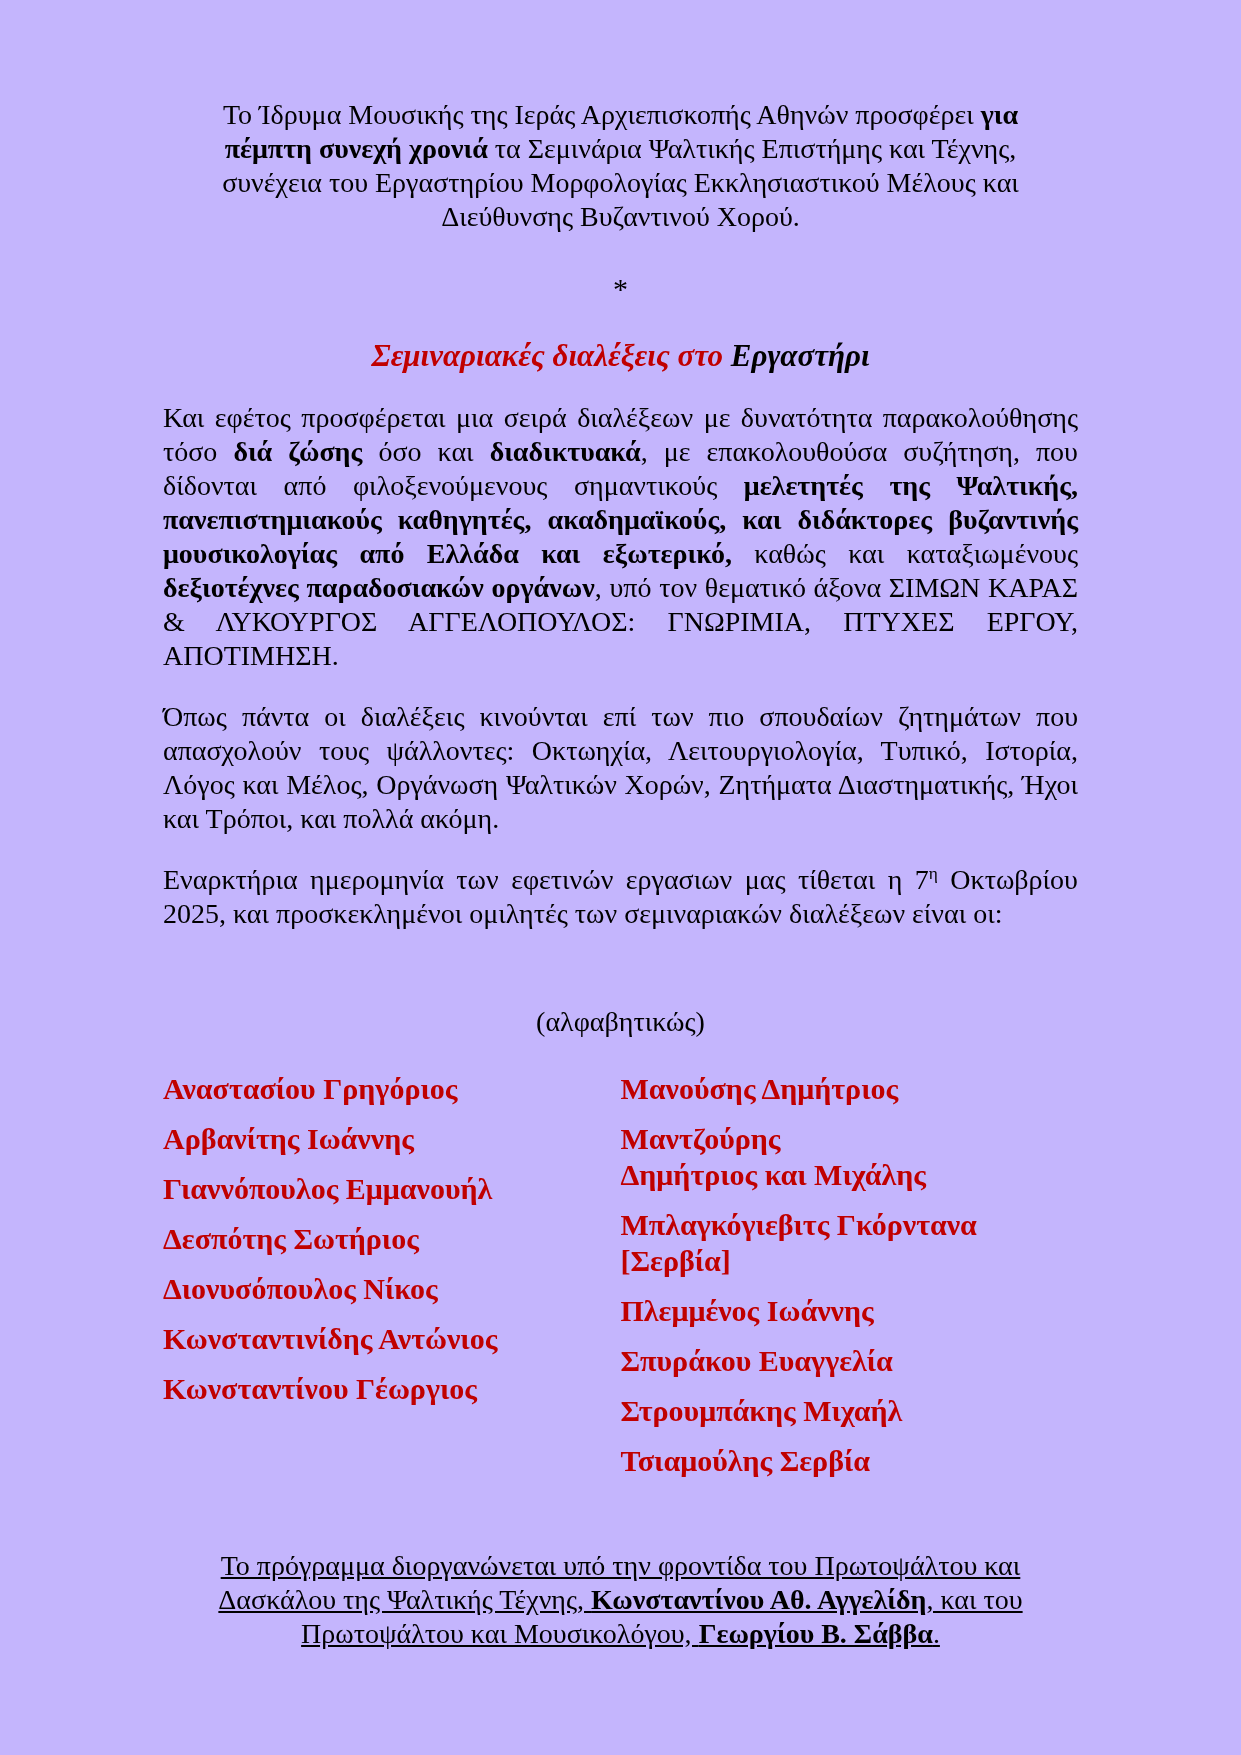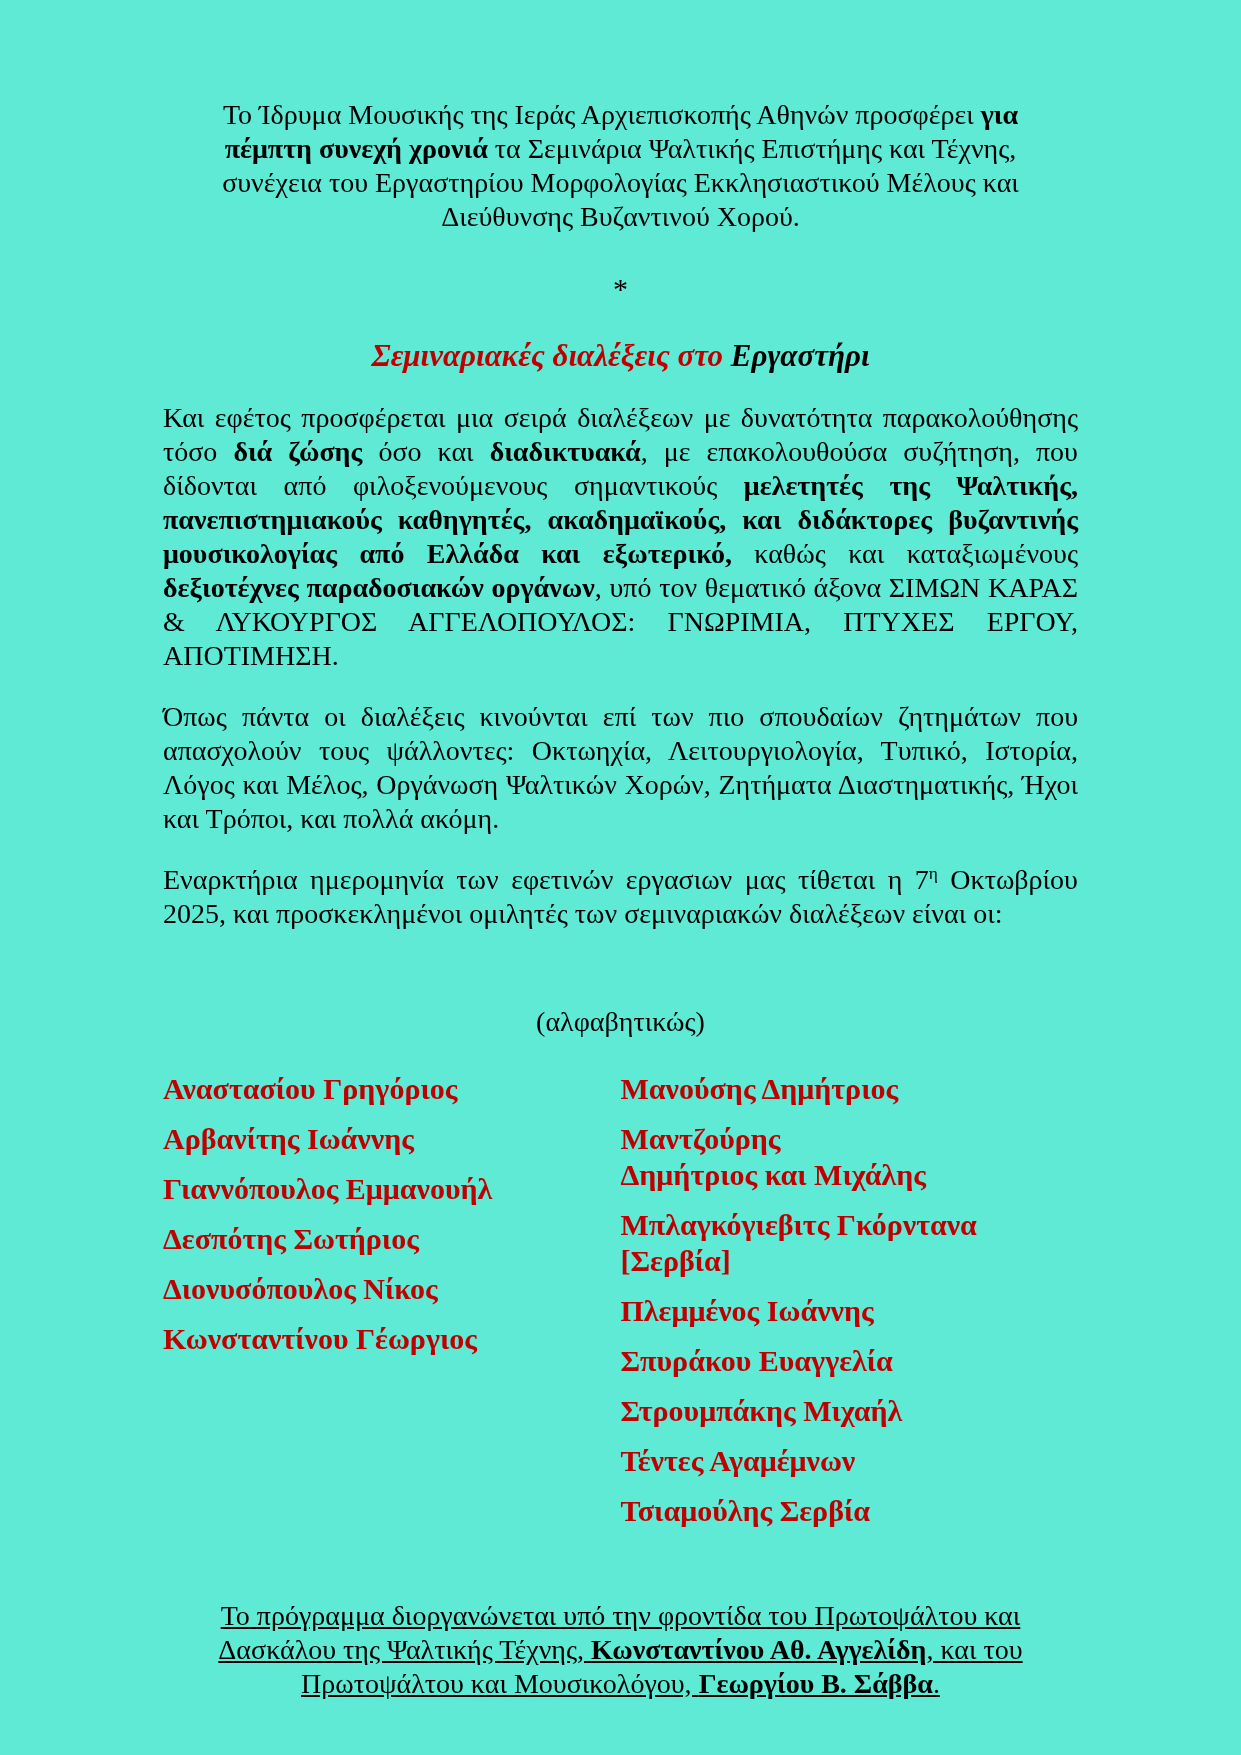--- a/index.html
+++ b/index.html
@@ -2,21 +2,21 @@
 <html lang="el"><head>
 <meta charset="utf-8">
 <style>
   html, body { margin: 0; padding: 0; }
   body { background: #fffede; }
   .page {
     position: relative;
     width: 1241px;
     height: 1755px;
     box-sizing: border-box;
-    background: #5eead4;
+    background: #c4b5fd;
     font-family: "Liberation Serif", "DejaVu Serif", serif;
     color: #000000;
     padding: 98px 163px 0 163px;
     overflow: hidden;
   }
   .intro {
     margin: 0 42px;
     text-align: center;
     font-size: 28px;
     line-height: 34px;
@@ -90,31 +90,31 @@
 
   <p class="alpha">(αλφαβητικώς)</p>
 
   <div class="columns">
     <div class="col">
         <div class="name">Αναστασίου Γρηγόριος</div>
         <div class="name">Αρβανίτης Ιωάννης</div>
         <div class="name">Γιαννόπουλος Εμμανουήλ</div>
         <div class="name">Δεσπότης Σωτήριος</div>
         <div class="name">Διονυσόπουλος Νίκος</div>
+        <div class="name">Κωνσταντινίδης Αντώνιος</div>
         <div class="name">Κωνσταντίνου Γέωργιος</div>
       </div>
     <div class="col">
         <div class="name">Μανούσης Δημήτριος</div>
         <div class="name">Μαντζούρης
 Δημήτριος και Μιχάλης</div>
         <div class="name">Μπλαγκόγιεβιτς Γκόρντανα
 [Σερβία]</div>
         <div class="name">Πλεμμένος Ιωάννης</div>
         <div class="name">Σπυράκου Ευαγγελία</div>
         <div class="name">Στρουμπάκης Μιχαήλ</div>
-        <div class="name">Τέντες Αγαμέμνων</div>
         <div class="name">Τσιαμούλης Σερβία</div>
       </div>
   </div>
 
   <p class="footer"><span>Το πρόγραμμα διοργανώνεται υπό την φροντίδα του Πρωτοψάλτου και Δασκάλου της Ψαλτικής Τέχνης, </span><span class="b">Κωνσταντίνου Αθ. Αγγελίδη</span><span>, και του Πρωτοψάλτου και Μουσικολόγου, </span><span class="b">Γεωργίου Β. Σάββα</span><span>.</span></p>
 
 </div>
 
 </body></html>

